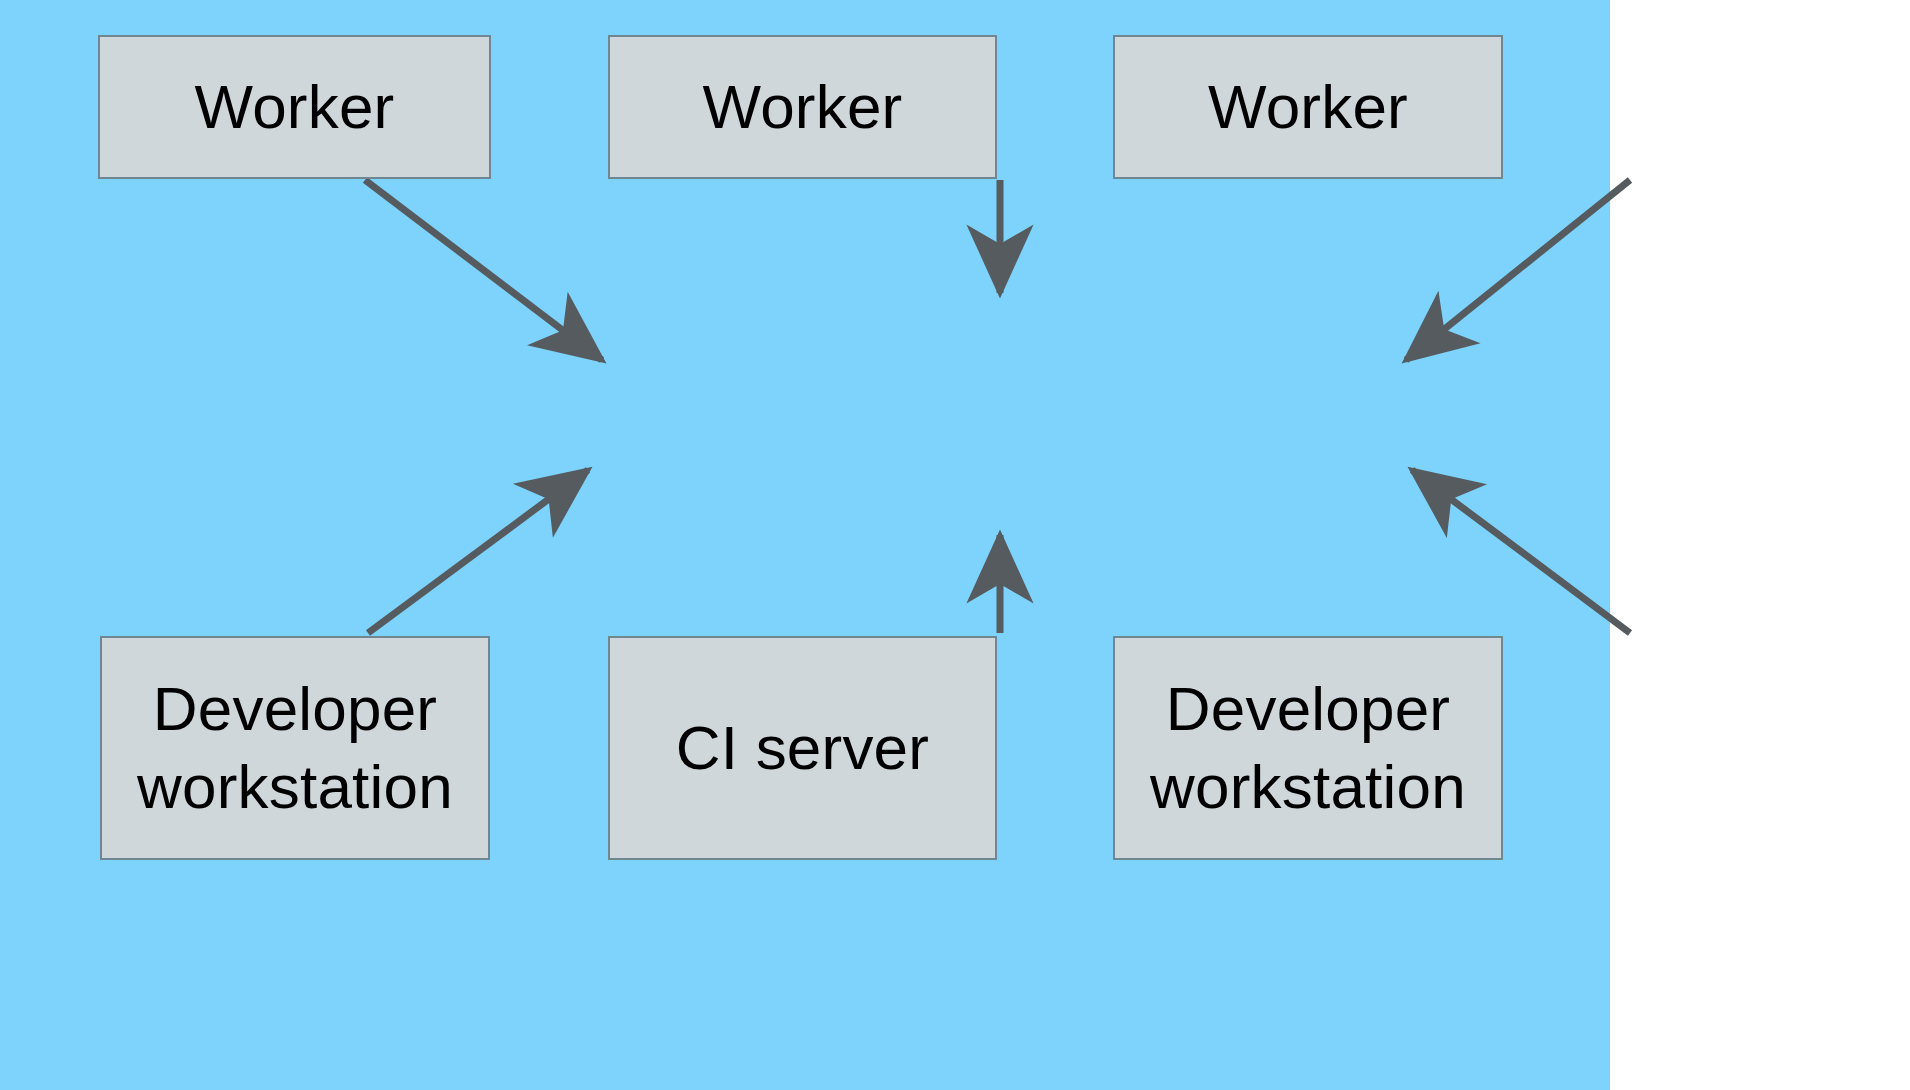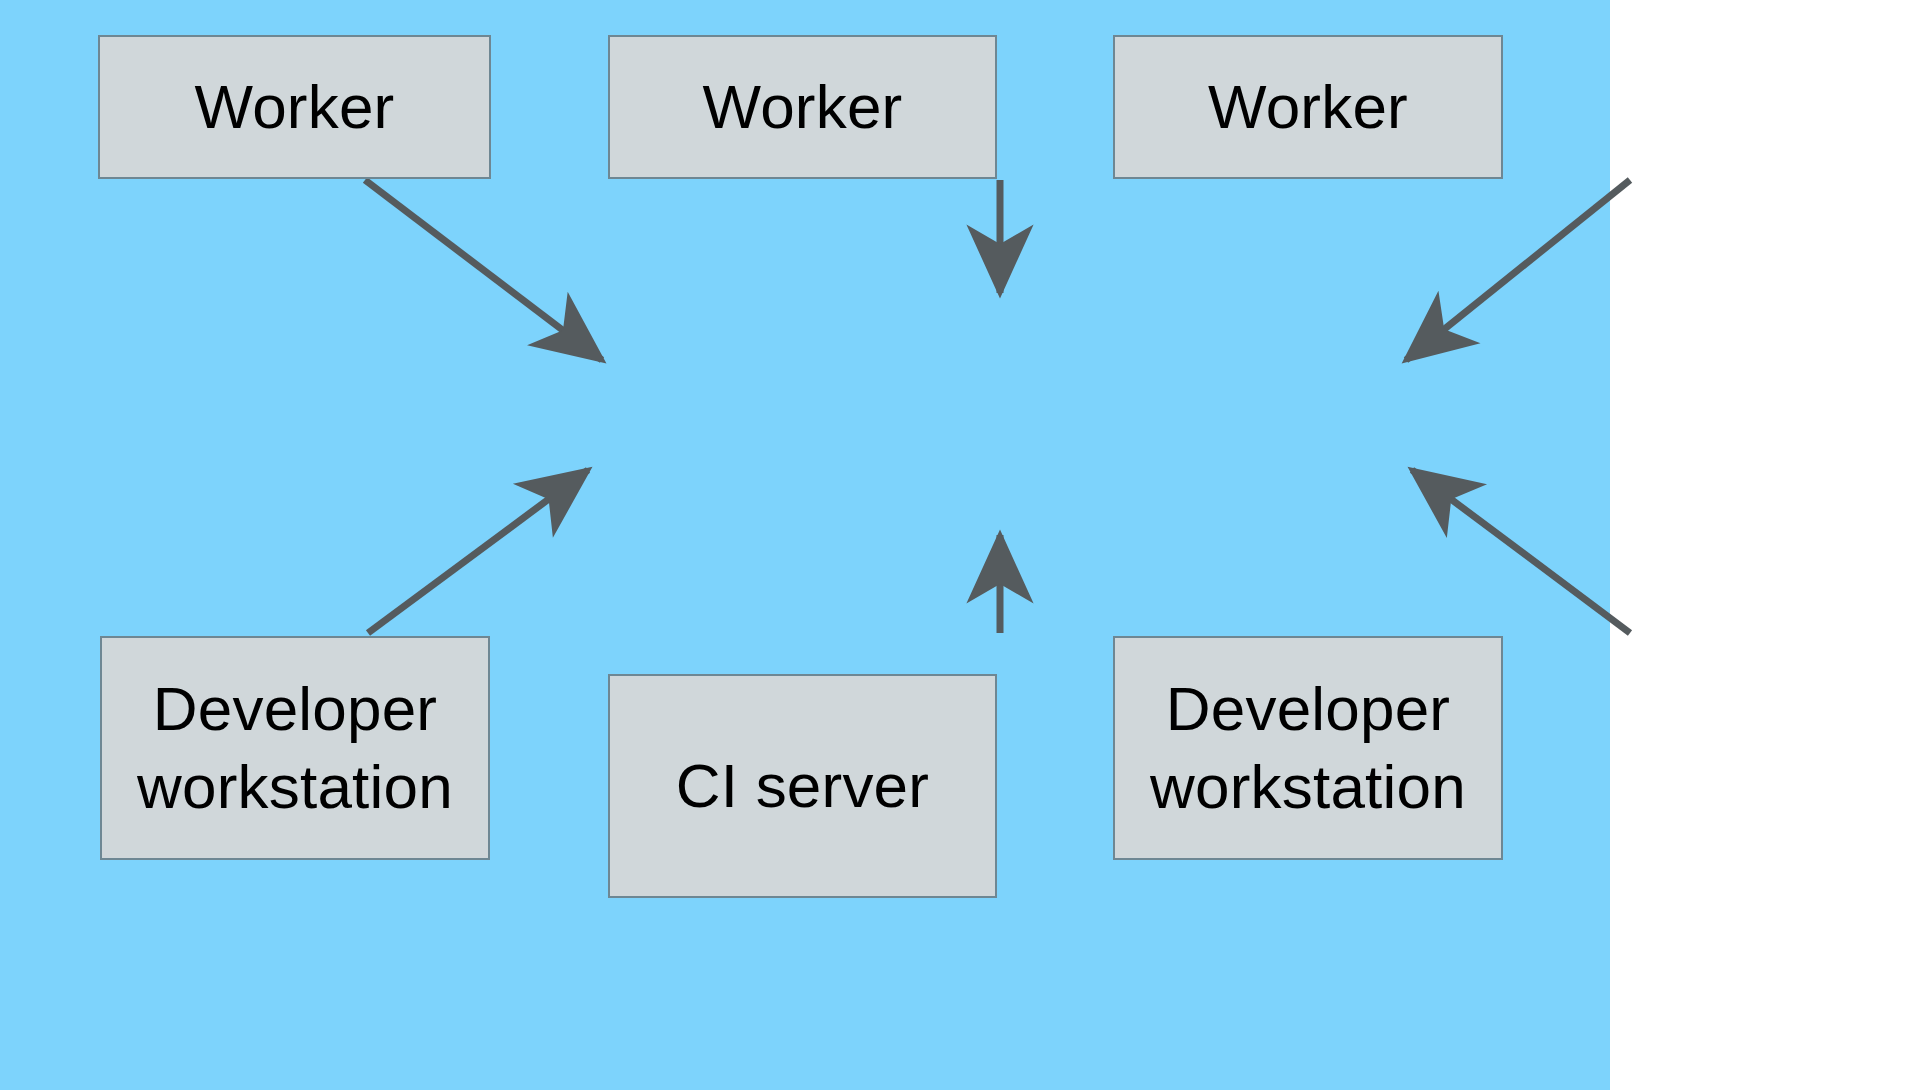--- a/index.html
+++ b/index.html
@@ -44,21 +44,21 @@
     font-weight: 400;
     letter-spacing: 0.2px;
     white-space: pre-line;
     padding: 0 10px;
   }
   .node-worker-1 { left: 98px;  top: 35px;  width: 393px; height: 144px; }
   .node-worker-2 { left: 608px; top: 35px;  width: 389px; height: 144px; }
   .node-worker-3 { left: 1113px;top: 35px;  width: 390px; height: 144px; }
   .node-build-master { left: 487px; top: 300px; width: 628px; height: 227px; }
   .node-dev-left  { left: 100px; top: 636px; width: 390px; height: 224px; }
-  .node-ci-server { left: 608px; top: 674px; width: 389px; height: 224px; }
+  .node-ci-server { left: 608px; top: 636px; width: 389px; height: 224px; }
   .node-dev-right { left: 1113px;top: 636px; width: 390px; height: 224px; }
 </style>
 </head>
 <body>
 
 <div id="diagram-root">
 
   <svg id="edge-layer" viewBox="0 0 1910 1090" width="1910" height="1090" xmlns="http://www.w3.org/2000/svg">
     <defs>
       <marker id="barb" markerWidth="14" markerHeight="14" refX="10.4" refY="5" orient="auto" markerUnits="strokeWidth">

